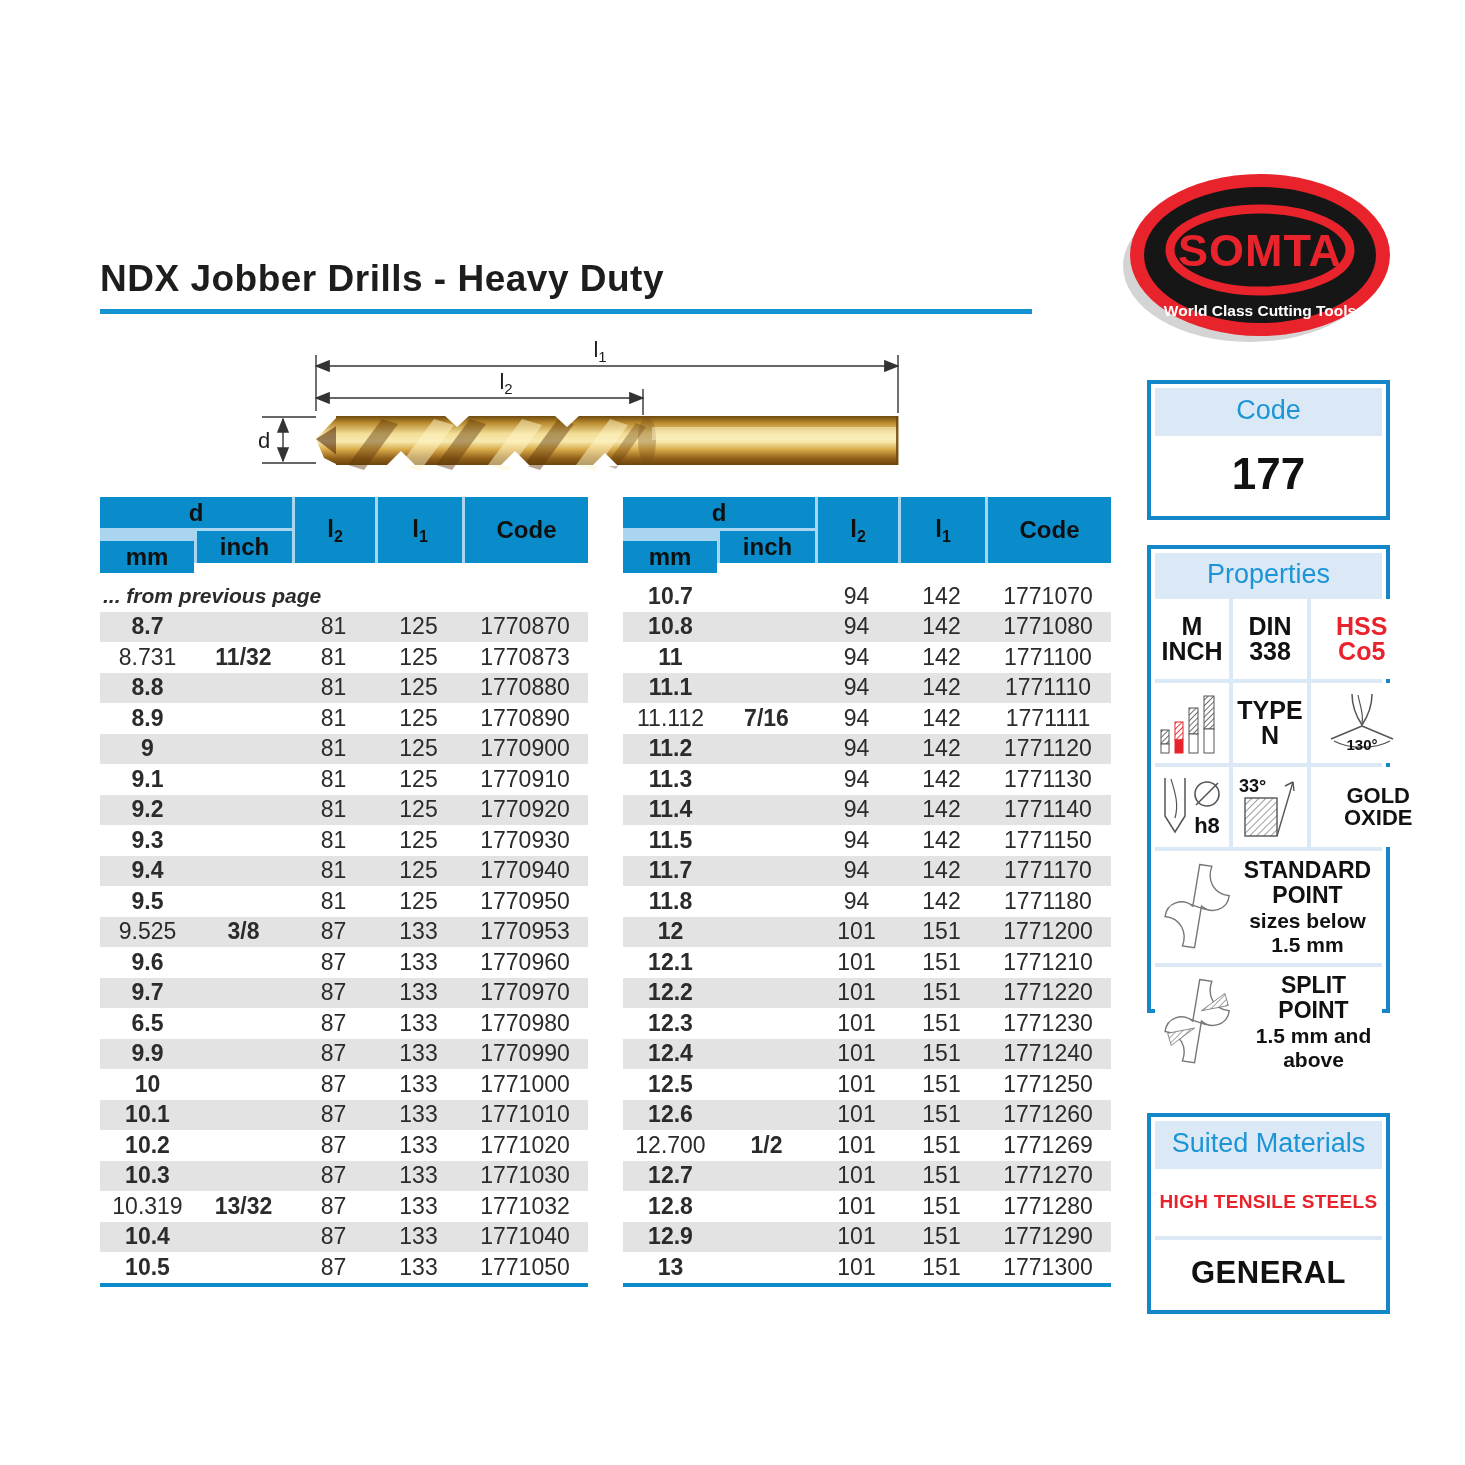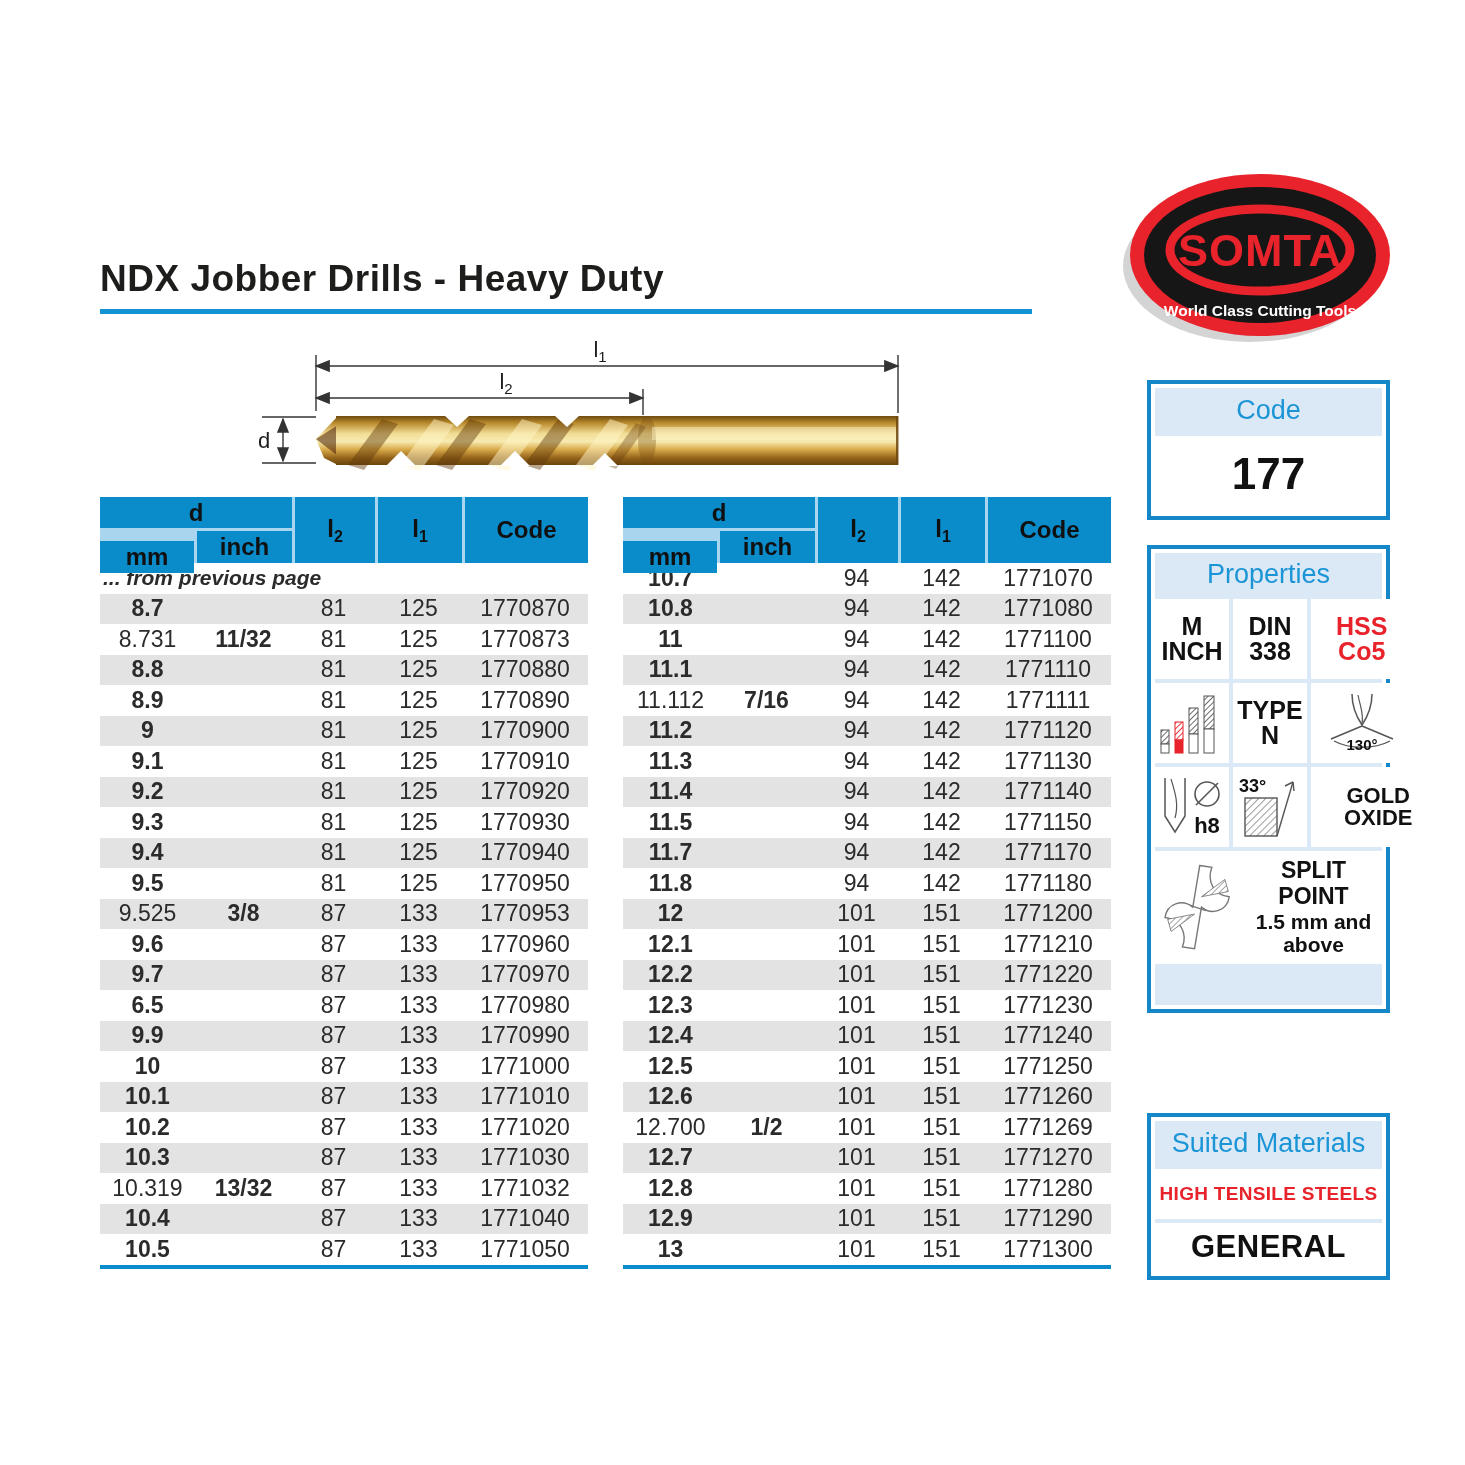--- a/index.html
+++ b/index.html
@@ -22,21 +22,21 @@
   .t-header{position:relative;height:66px;background:#a9d6ee;}
   .hcell{position:absolute;background:#0a8ccb;color:#101010;font-weight:700;font-size:24px;
          display:flex;align-items:center;justify-content:center;}
   .h-d   {left:0;    top:0;   width:192px;height:31px;}
   .h-mm  {left:0;    top:44px;width:94px; height:32px;}
   .h-inch{left:97px; top:34px;width:95px; height:32px;}
   .h-l2  {left:195px;top:0;   width:80px; height:66px;}
   .h-l1  {left:278px;top:0;   width:84px; height:66px;}
   .h-code{left:365px;top:0;   width:123px;height:66px;}
   .hsub{font-size:16px;font-weight:700;vertical-align:-5px;}
-  .t-body{margin-top:0;}
+  .t-body{margin-top:18px;}
   .t-row{display:grid;grid-template-columns:95px 97px 83px 87px 126px;height:30.5px;
          align-items:center;font-size:23px;color:#2b2b2b;}
   .t-row:nth-child(even){background:#e3e3e3;}
   .t-cell{text-align:center;white-space:nowrap;}
   .bd{font-weight:700;}
   .t-note{height:30.5px;display:flex;align-items:center;font-size:21px;font-weight:700;
           font-style:italic;color:#2b2b2b;padding-left:3px;}
   .t-bottom{height:4px;background:#0a8ccb;}
 
   
@@ -59,21 +59,21 @@
   .pc-lg{font-size:25px;}
   .pc-md{font-size:22px;padding-left:33px;}
   .red{color:#e8232b;}
   .prop-wide{background:#fff;display:flex;align-items:center;padding:2px 4px;box-sizing:border-box;}
   .prop-wide .txt{flex:1;text-align:center;font-weight:700;color:#111;line-height:1.12;}
   .pw-title{font-size:23px;}
   .pw-sub{font-size:21px;}
   #std-point{height:116px;}
   #split-point{height:113px;gap:12px;}
 
-  #materials-box{top:1113px;height:167px;}
+  #materials-box{top:1113px;height:201px;}
   #materials-box .band{height:44px;}
   .mat-cell{background:#fff;flex:1;display:flex;align-items:center;justify-content:center;}
   .mat-red{color:#e8232b;font-weight:700;font-size:19px;letter-spacing:.3px;}
   .mat-black{color:#111;font-weight:700;font-size:31px;letter-spacing:.5px;}
 </style>
 </head>
 <body>
 
 <div class="page">
 
@@ -586,20 +586,32 @@
             <line x1="44" y1="62" x2="60" y2="8" stroke="#555" stroke-width="1.4"></line>
             <path d="M60,8 L52,12 M60,8 L61,17" stroke="#555" stroke-width="1.4" fill="none"></path>
           </svg>
         </div>
         <div class="prop-cell pc-md">
           <span>GOLD</span>
             <span>OXIDE</span>
         </div>
       </div>
 
+      <div class="prop-wide" id="std-point">
+        <svg width="78" height="108" viewBox="0 0 90 110">
+          <path d="M47,6 l14,2 c-6,16 2,32 20,34 c-2,16 -20,22 -32,12 l-8,48 l-14,-2 c6,-16 -2,-32 -20,-34 c2,-16 20,-22 32,-12 z" fill="#fff" stroke="#777" stroke-width="1.6"></path>
+          <line x1="36" y1="52" x2="54" y2="58" stroke="#777" stroke-width="1.4"></line>
+        </svg>
+        <div class="txt">
+          <div class="pw-title"><span>STANDARD</span><br>
+            <span>POINT</span></div>
+          <div class="pw-sub"><span>sizes  below</span><br>
+            <span>1.5 mm</span></div>
+        </div>
+      </div>
 
       <div class="prop-wide" id="split-point">
         <svg width="78" height="106" viewBox="0 0 90 110">
           <path d="M47,6 l14,2 c-6,16 2,32 20,34 c-2,16 -20,22 -32,12 l-8,48 l-14,-2 c6,-16 -2,-32 -20,-34 c2,-16 20,-22 32,-12 z" fill="#fff" stroke="#777" stroke-width="1.6"></path>
           <polygon points="49,42 76,22 80,36" fill="url(#htS)" stroke="#777" stroke-width="1"></polygon>
           <polygon points="41,62 14,82 10,68" fill="url(#htS)" stroke="#777" stroke-width="1"></polygon>
           <line x1="36" y1="52" x2="54" y2="58" stroke="#777" stroke-width="1.4"></line>
         </svg>
         <div class="txt">
           <div class="pw-title">SPLIT POINT</div>

